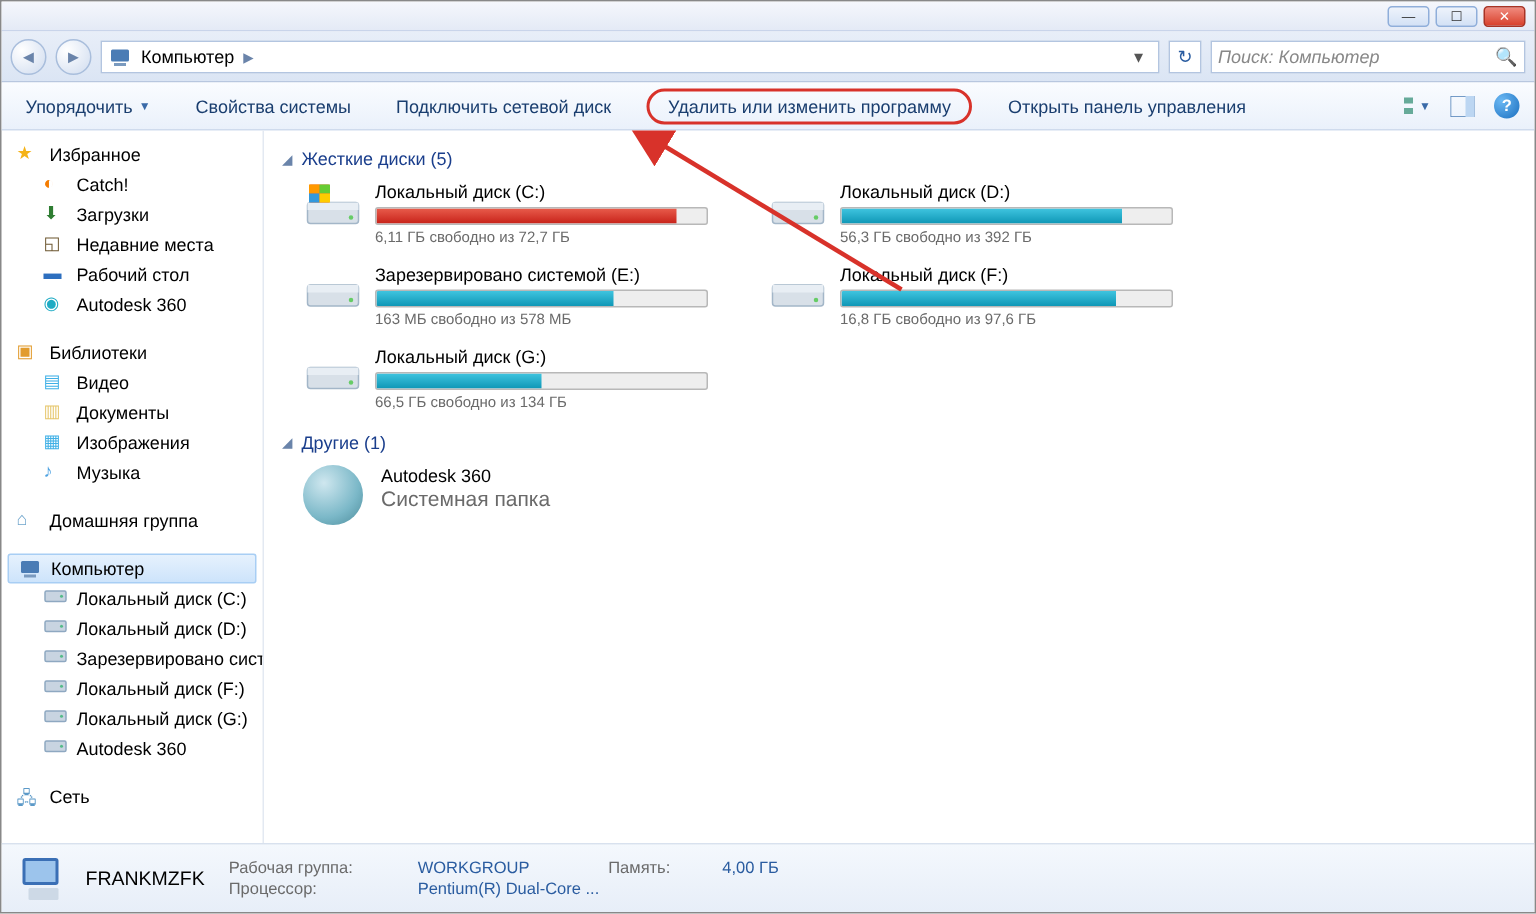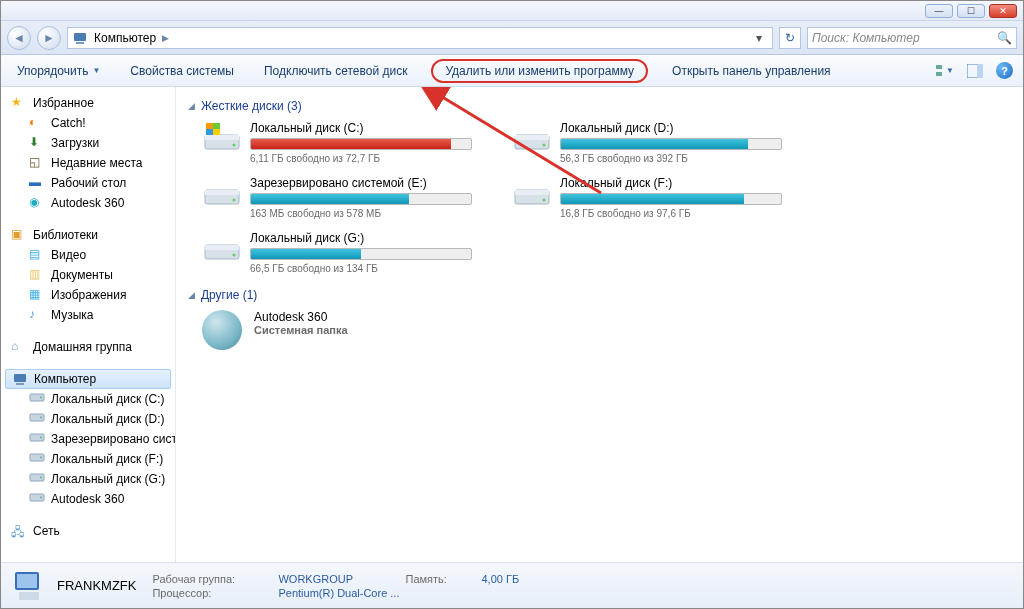--- a/index.html
+++ b/index.html
@@ -52,21 +52,21 @@
   .drv-body { flex:1;}
   .drv-title { color:#000; margin-bottom:3px;}
   .bar { height:12px; border:1px solid #b8b8b8; background:#eee; border-radius:2px; overflow:hidden; margin-bottom:3px;}
   .bar .fill { height:100%; background:linear-gradient(#3fc4df,#0f97b6);}
   .bar .fill.red { background:linear-gradient(#e85b4b,#c8231a);}
   .drv-sub { color:#6a6a6a; font-size:10px;}
 
   .other-item { display:flex; gap:12px; margin-left:14px;}
   .globe { width:40px;height:40px; border-radius:50%; background:radial-gradient(circle at 35% 30%,#cfe7ef,#7bb8c8 60%,#4a8a99); position:relative;}
   .other-name { font-weight:400;}
-  .other-sub { color:#6a6a6a; font-size:11px;font-weight:bold;}
+  .other-sub { color:#6a6a6a; font-size:14px;}
 
   
   .details { height:46px; border-top:1px solid #d8e1ee; background:linear-gradient(#f4f8fd,#e7eef8); display:flex; align-items:center; padding:4px 10px; gap:10px;}
   .pc-icon { width:36px;height:36px;}
   .det-grid { display:grid; grid-template-columns: 120px auto 70px auto; column-gap:6px; row-gap:2px; font-size:11px;}
   .det-label { color:#6a6a6a;}
   .det-val { color:#2a5ca0;}
   .det-name { font-size:13px; color:#000; margin-right:6px;}
 
   
@@ -270,21 +270,21 @@
       <div class="sb-head">
         <span class="sb-ico net">🖧</span>
         <span>Сеть</span>
       </div>
     </div>
   </div>
 
   <div class="main" style="position:relative">
     <div class="cat-head">
       <span class="tri">◢</span>
-      <span>Жесткие диски (3)</span>
+      <span>Жесткие диски (5)</span>
     </div>
     <div class="drive-grid" id="drive-grid">
         <div class="drive">
           <div class="drv-icon">
             <svg width="40" height="32">
               <rect x="3" y="14" width="34" height="14" rx="2" fill="#d8e0e8" stroke="#a3b6c8"></rect>
               <rect x="3" y="14" width="34" height="5" fill="#e8eef4"></rect>
               <circle cx="32" cy="24" r="1.5" fill="#6c6"></circle>
               <rect x="4" y="2" width="14" height="12" fill="#e63" rx="1"></rect>
               <rect x="4" y="2" width="7" height="6" fill="#f90"></rect>

